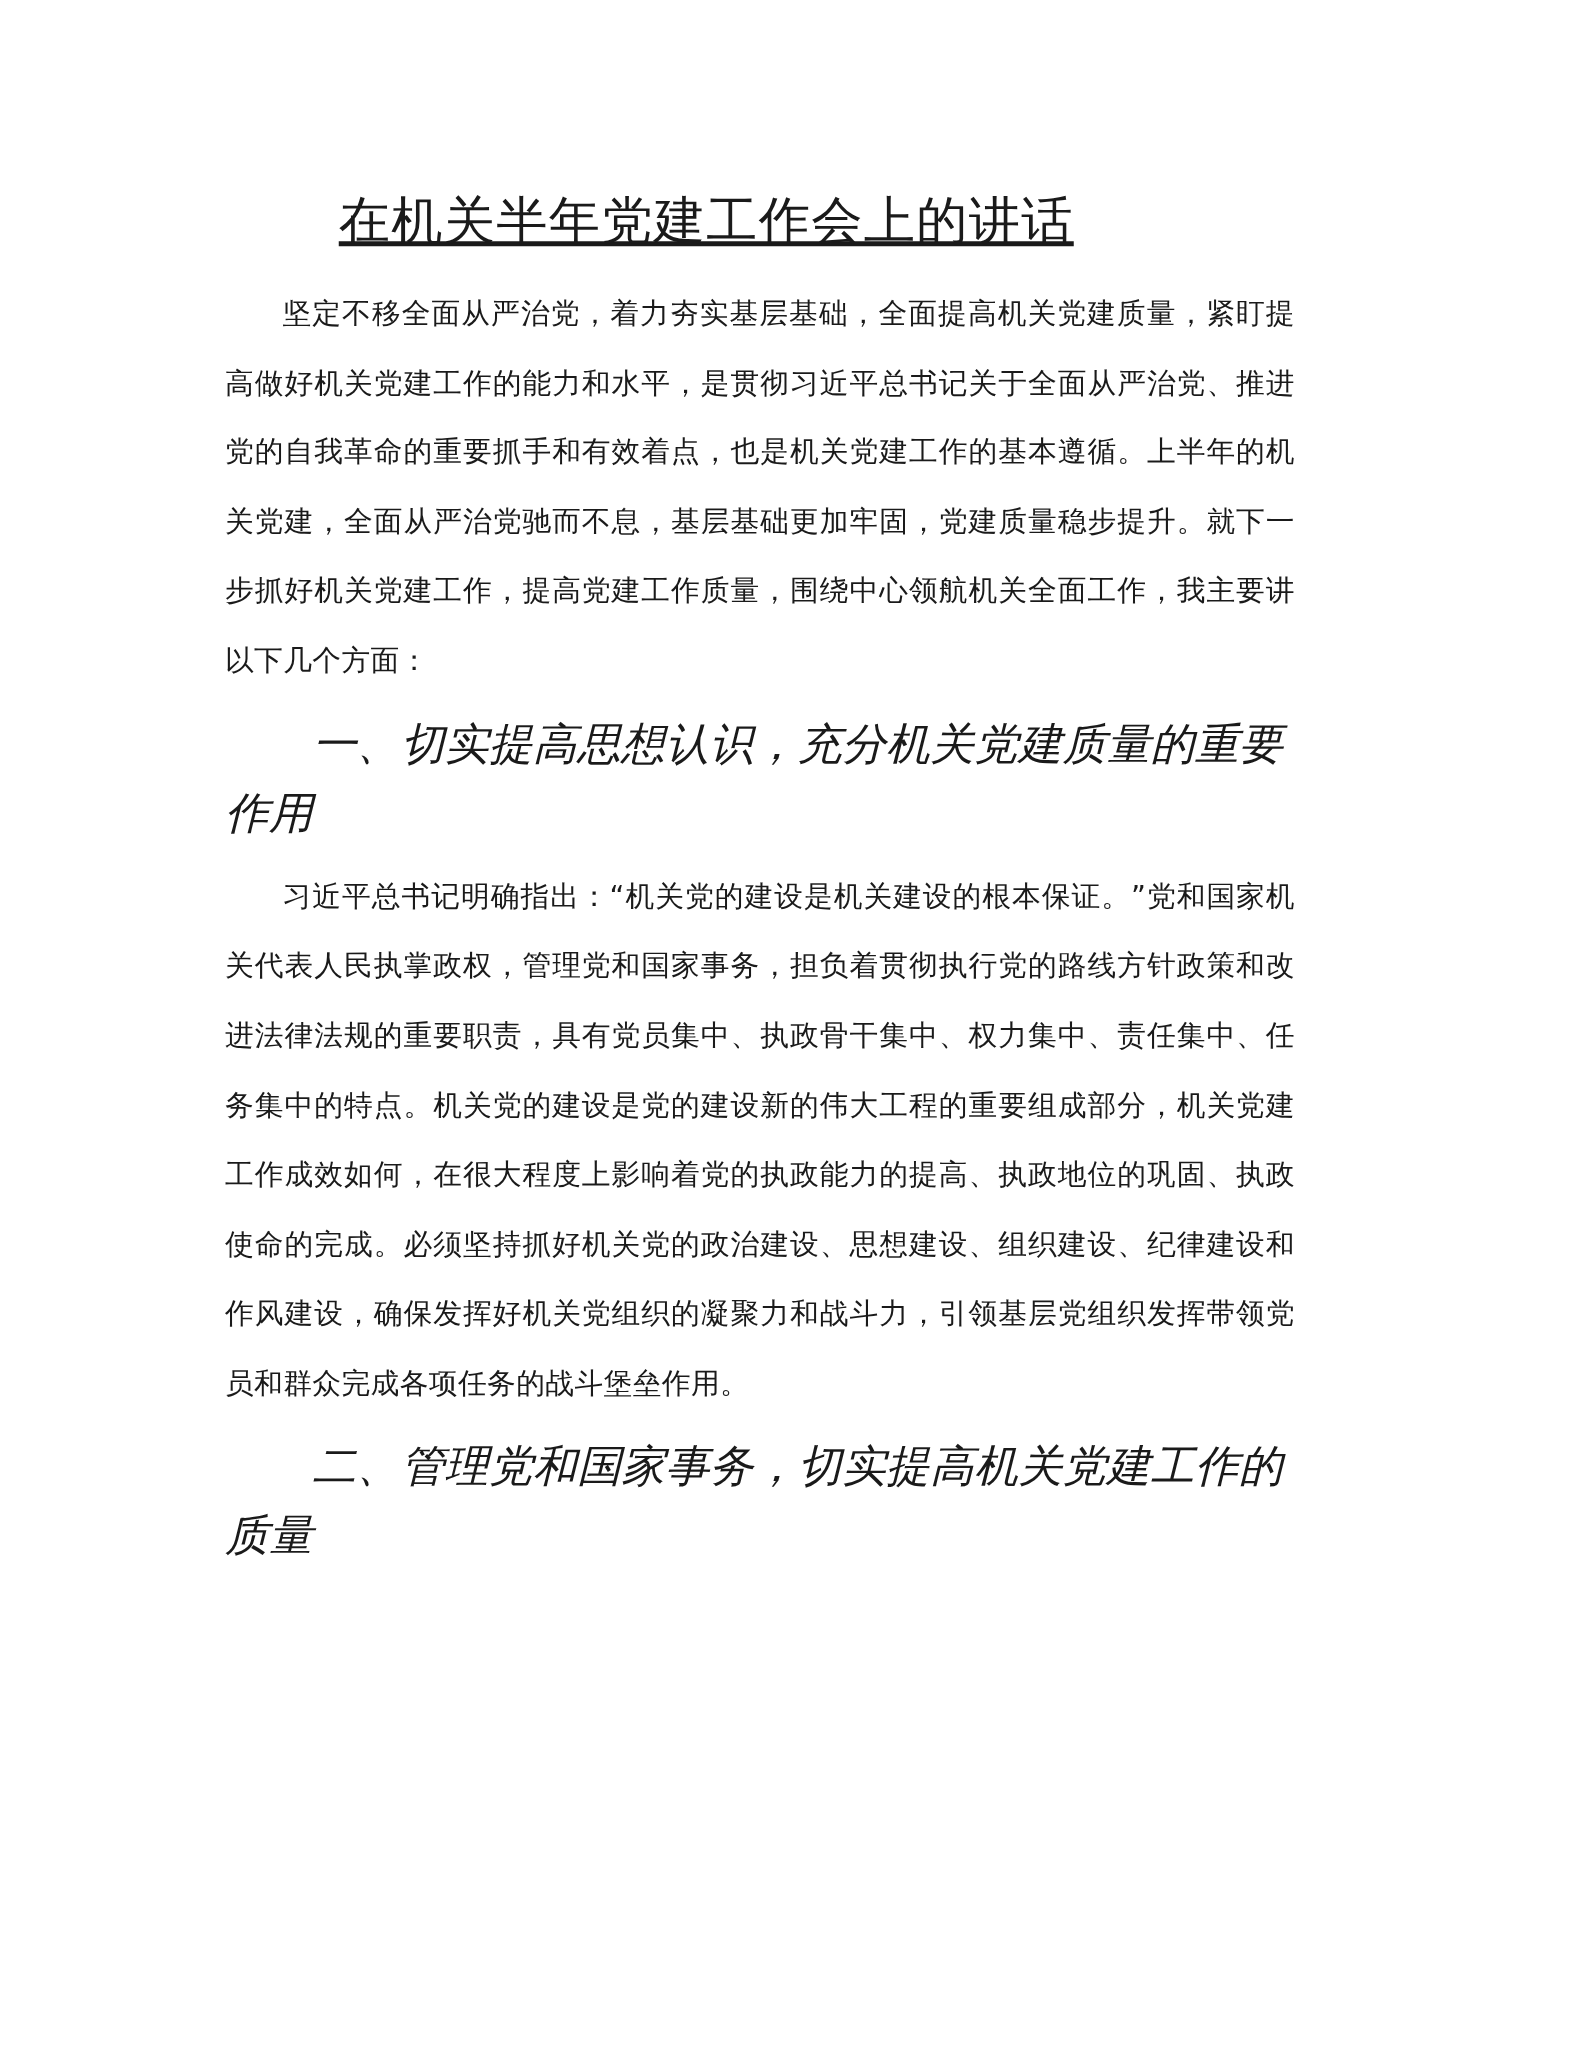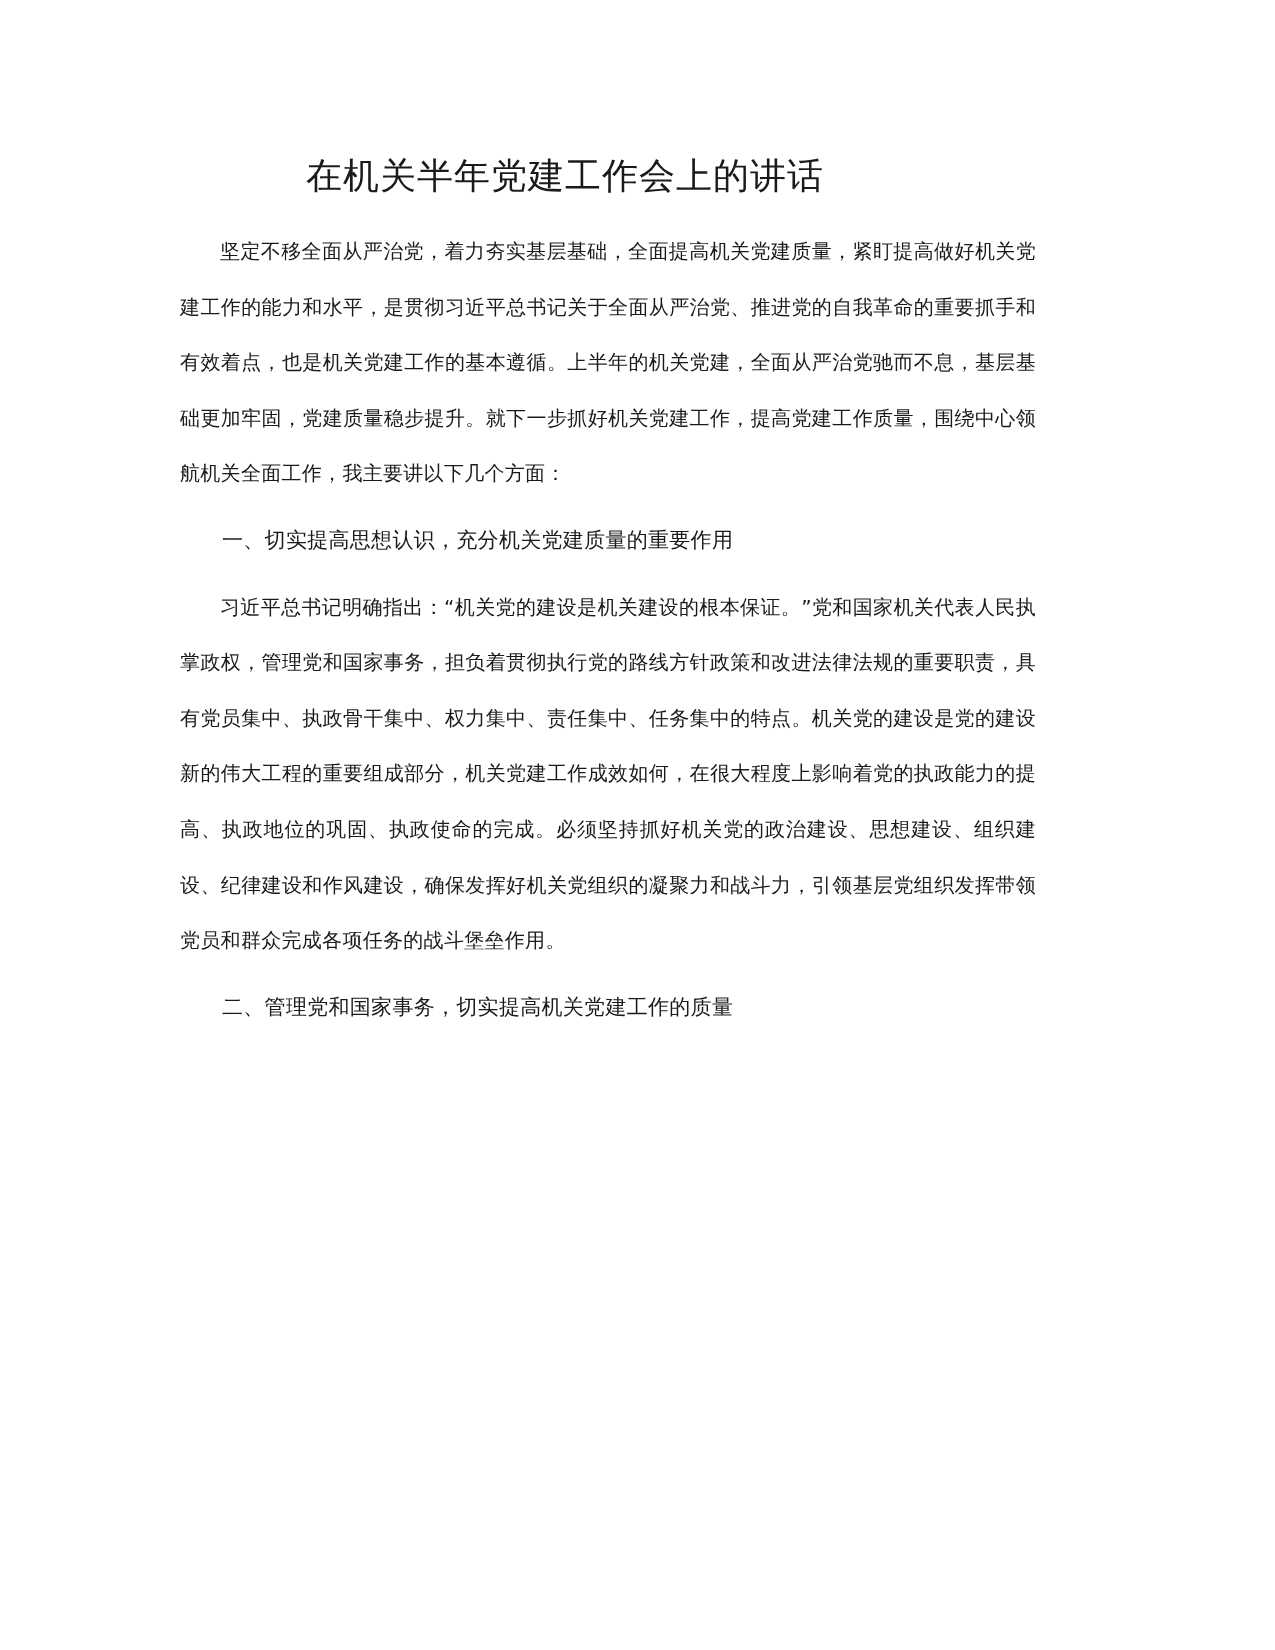--- a/index.html
+++ b/index.html
@@ -22,46 +22,48 @@
       width: 1275px;
       height: 1650px;
       background: #ffffff;
     }
     .title {
       position: absolute;
       left: 0;
       width: 1130px;
       top: 148px;
       text-align: center;
-      font-size: 36px;
+      font-size: 41px;
       line-height: 56px;
       letter-spacing: 1px;
       margin: 0;
       font-weight: normal;
+      text-decoration: underline;
     }
     .body-text {
       position: absolute;
       left: 180px;
       top: 224px;
       width: 856px;
     }
     .para {
       margin: 0;
-      font-size: 20px;
+      font-size: 23px;
       line-height: 55.6px;
       text-align: justify;
       text-indent: 2em;
       letter-spacing: 0.3px;
     }
     .heading {
       margin: 0;
-      font-size: 21px;
+      font-size: 35px;
       line-height: 55.6px;
       text-indent: 2em;
       letter-spacing: 0.3px;
+      font-style: italic;
     }
     .gap-before-h1 { margin-top: 11px; }
     .gap-after-h1 { margin-top: 11px; }
     .gap-before-h2 { margin-top: 11px; }
   </style>
 </head>
 <body>
 
 <div class="page">
   <h1 class="title">在机关半年党建工作会上的讲话</h1>

